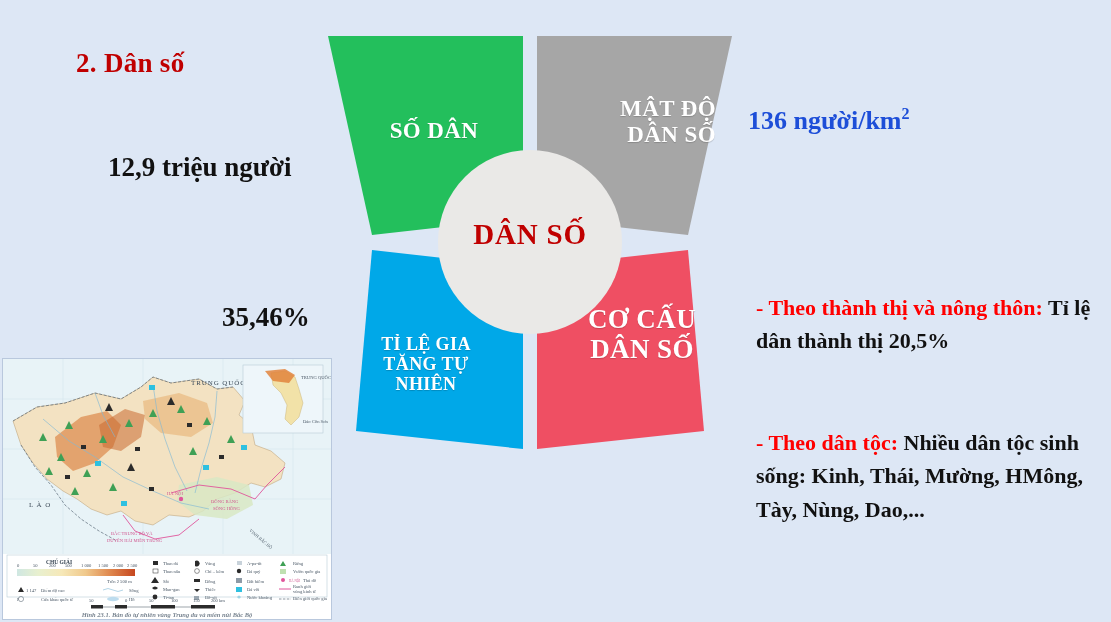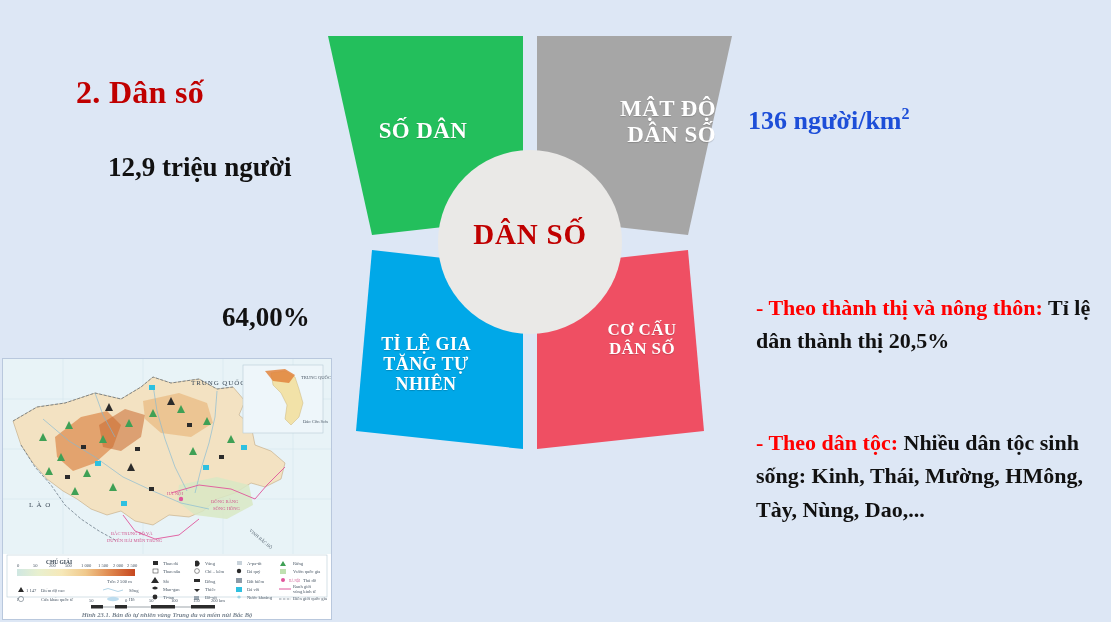--- a/index.html
+++ b/index.html
@@ -12,22 +12,22 @@
     background: #dde7f5;
     font-family: "Liberation Serif", "DejaVu Serif", serif;
     overflow: hidden;
     position: relative;
   }
 
   
   .slide-heading {
     position: absolute;
     left: 76px;
-    top: 74px;
-    font-size: 32px;
+    top: 48px;
+    font-size: 27px;
     font-weight: bold;
     color: #c00000;
     letter-spacing: 0.3px;
     white-space: nowrap;
   }
   .stat-population {
     position: absolute;
     left: 108px;
     top: 152px;
     font-size: 27px;
@@ -92,43 +92,43 @@
     position: absolute;
     font-weight: bold;
     color: #ffffff;
     text-align: center;
     line-height: 1.12;
     letter-spacing: 0.4px;
     text-shadow: 0 1px 1px rgba(0,0,0,0.18);
     pointer-events: none;
   }
   .label-so-dan {
-    left: 33px;
+    left: 44px;
     top: 100px;
     width: 160px;
     font-size: 23px;
   }
   .label-mat-do {
     left: 246px;
     top: 78px;
     width: 160px;
     font-size: 23px;
     text-align: right;
   }
   .label-ti-le {
     left: 36px;
     top: 316px;
     width: 160px;
     font-size: 18px;
   }
   .label-co-cau {
     left: 252px;
-    top: 302px;
+    top: 286px;
     width: 160px;
-    font-size: 17px;
+    font-size: 27px;
   }
   .hub-label {
     position: absolute;
     left: 130px;
     top: 200px;
     width: 180px;
     text-align: center;
     font-size: 29px;
     font-weight: bold;
     color: #c00000;
@@ -183,21 +183,21 @@
   .map-place-pink {
     font-size: 4.6px;
     fill: #d0568f;
   }
 </style>
 </head>
 <body>
 
 <div class="slide-heading">2. Dân số</div>
 <div class="stat-population">12,9 triệu người</div>
-<div class="stat-growth">64,00%</div>
+<div class="stat-growth">35,46%</div>
 
 <div class="stat-density"><span>136 người/km</span><sup>2</sup></div>
 
 <div class="detail-block detail-urban">
   <span class="label-red">- Theo thành thị và nông thôn:</span><span> Tỉ lệ dân thành thị 20,5%</span>
 </div>
 
 <div class="detail-block detail-ethnic">
   <span class="label-red">- Theo dân tộc:</span><span> Nhiều dân tộc sinh sống: Kinh, Thái, Mường, HMông, Tày, Nùng, Dao,...</span>
 </div>

